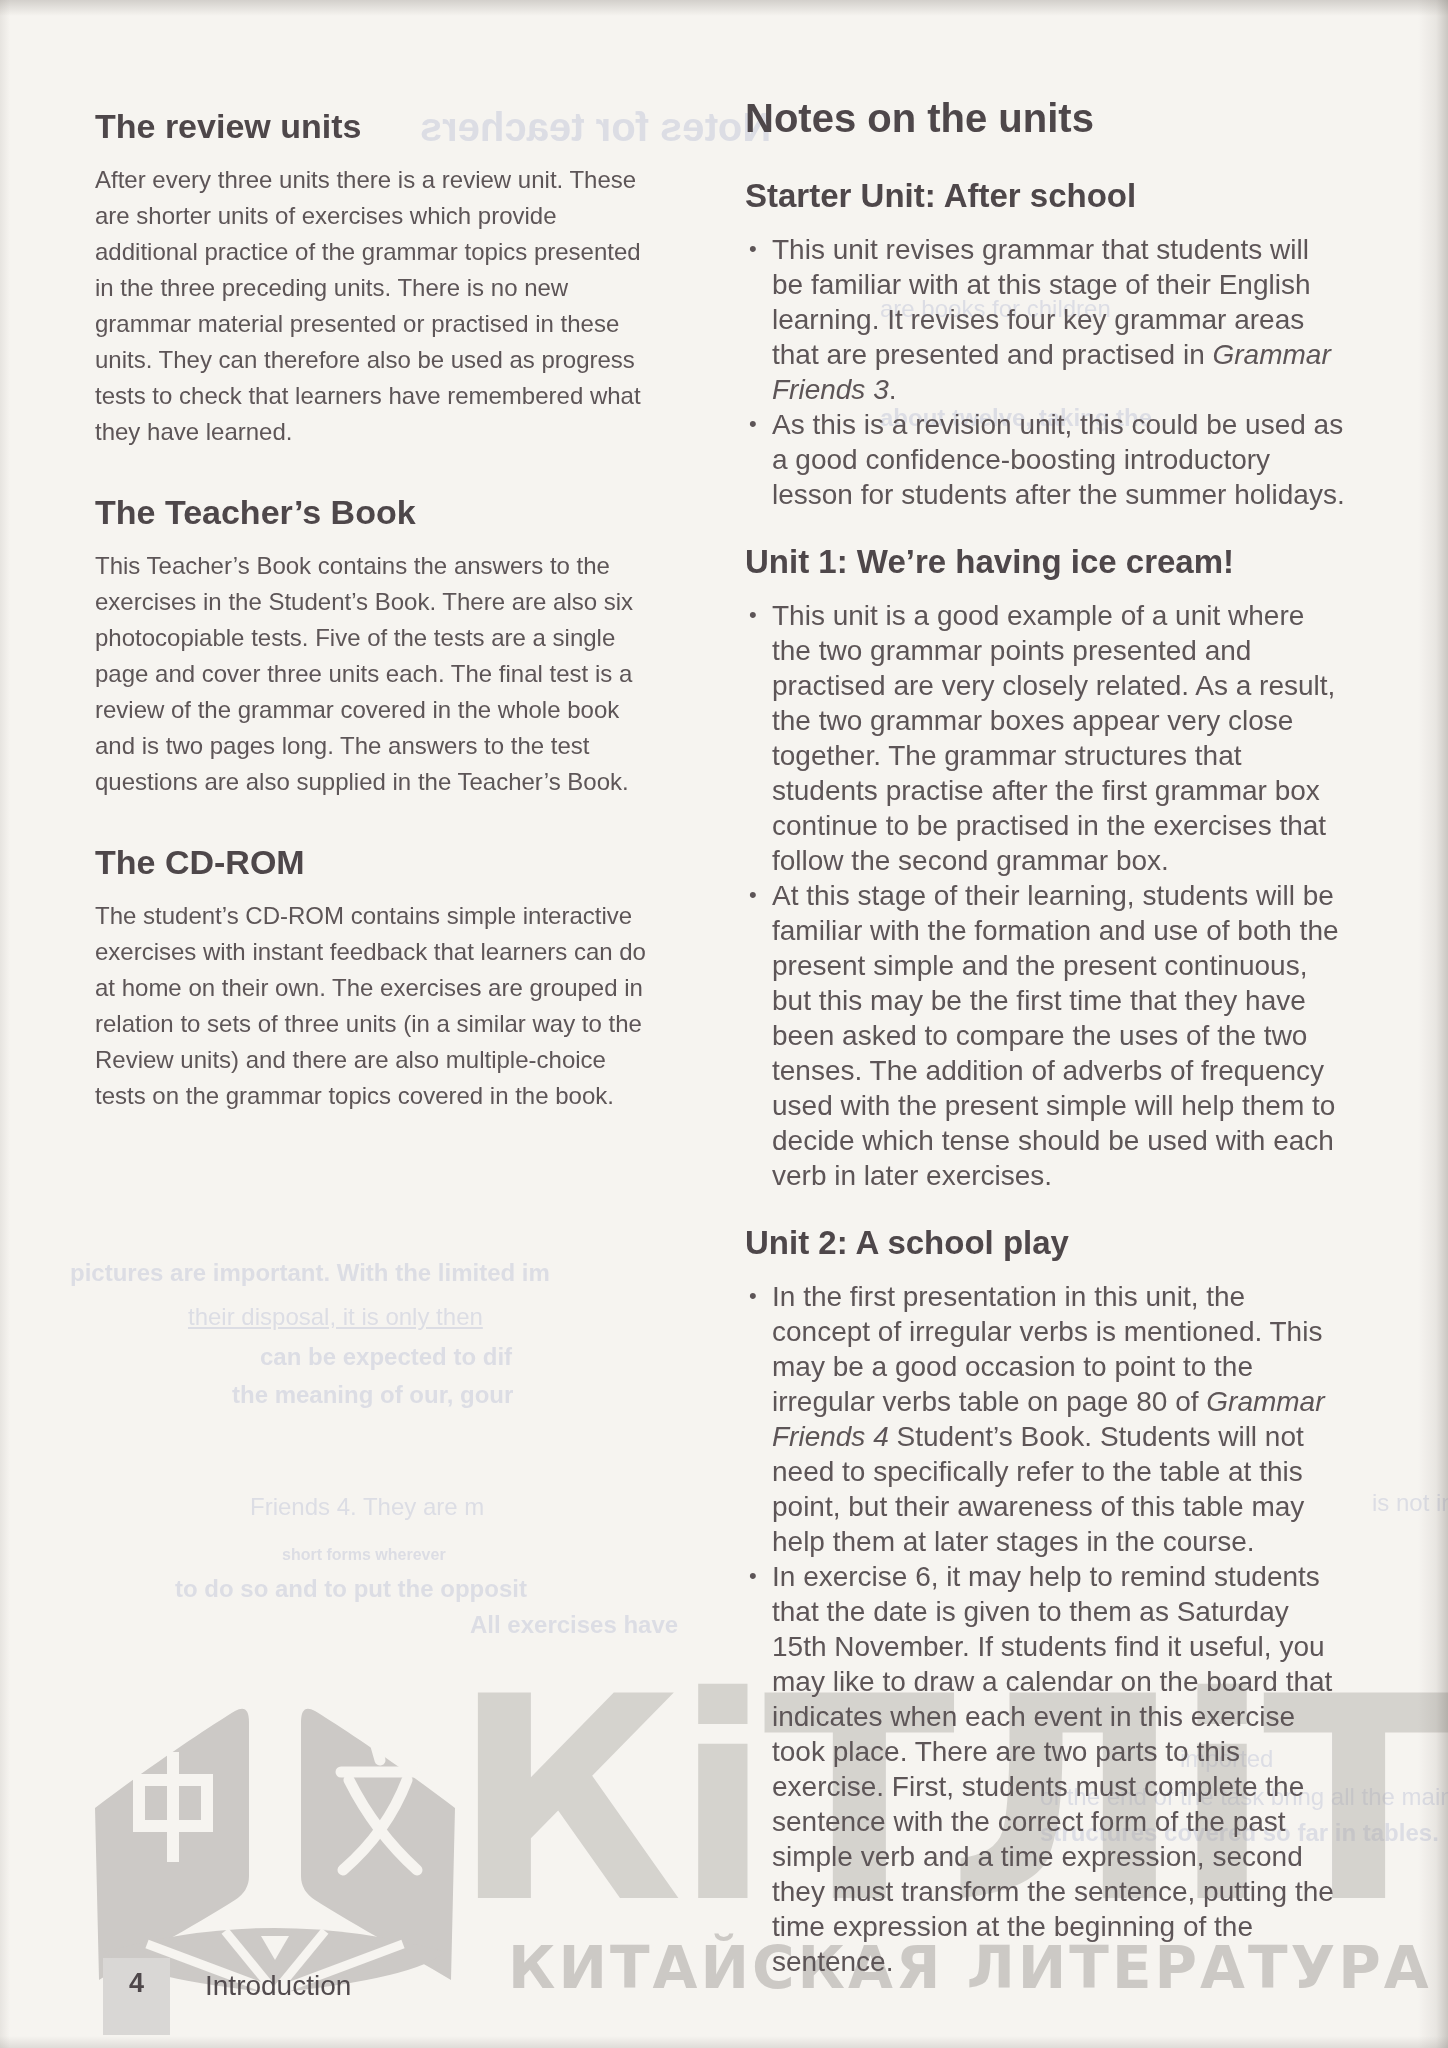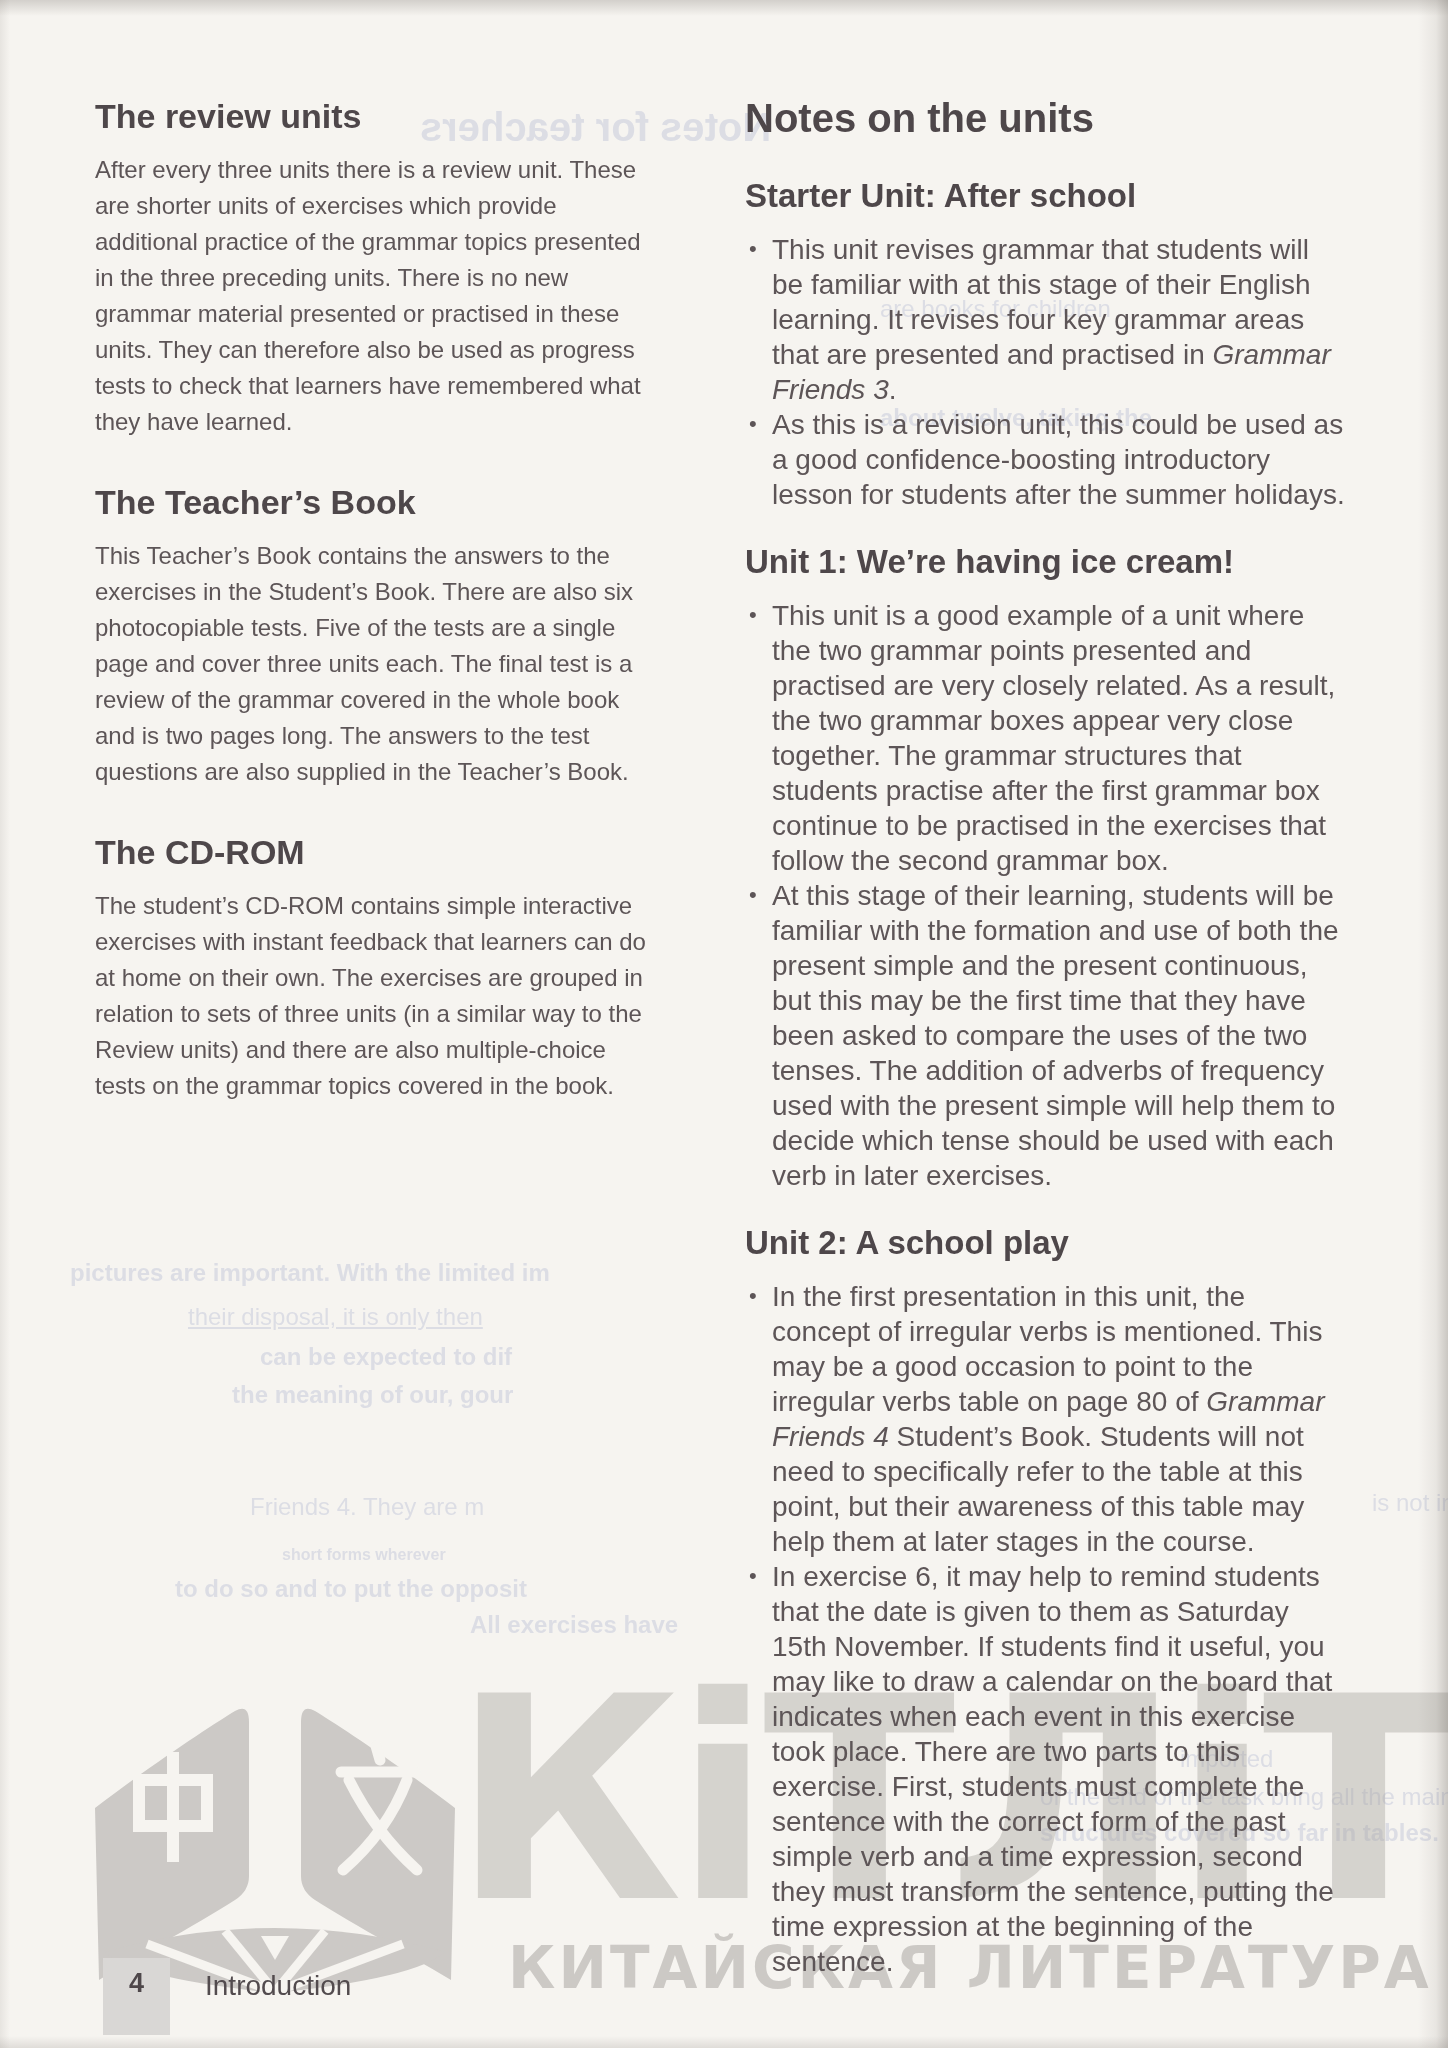--- a/index.html
+++ b/index.html
@@ -50,21 +50,21 @@
 
   
   .content{
     position:absolute;left:95px;top:88px;z-index:3;
     display:flex;gap:90px;
   }
   .col-left{width:560px;}
   .col-right{width:600px;}
   h1,h2{color:#4e474a;margin:0;font-weight:bold;}
   .col-left h2{font-size:34px;line-height:40px;margin:42px 0 16px;}
-  .col-left h2:first-child{margin-top:8px;}
+  .col-left h2:first-child{margin-top:18px;}
   .col-left p{font-size:24px;line-height:36px;margin:0;}
   .right-title{font-size:40px;line-height:48px;margin:6px 0 34px;}
   .unit-heading{font-size:33px;line-height:40px;margin:30px 0 16px;}
   ul.bullets{list-style:none;margin:0;padding:0;}
   ul.bullets li{
     position:relative;
     padding-left:27px;
     font-size:28px;line-height:35px;
   }
   ul.bullets li::before{

